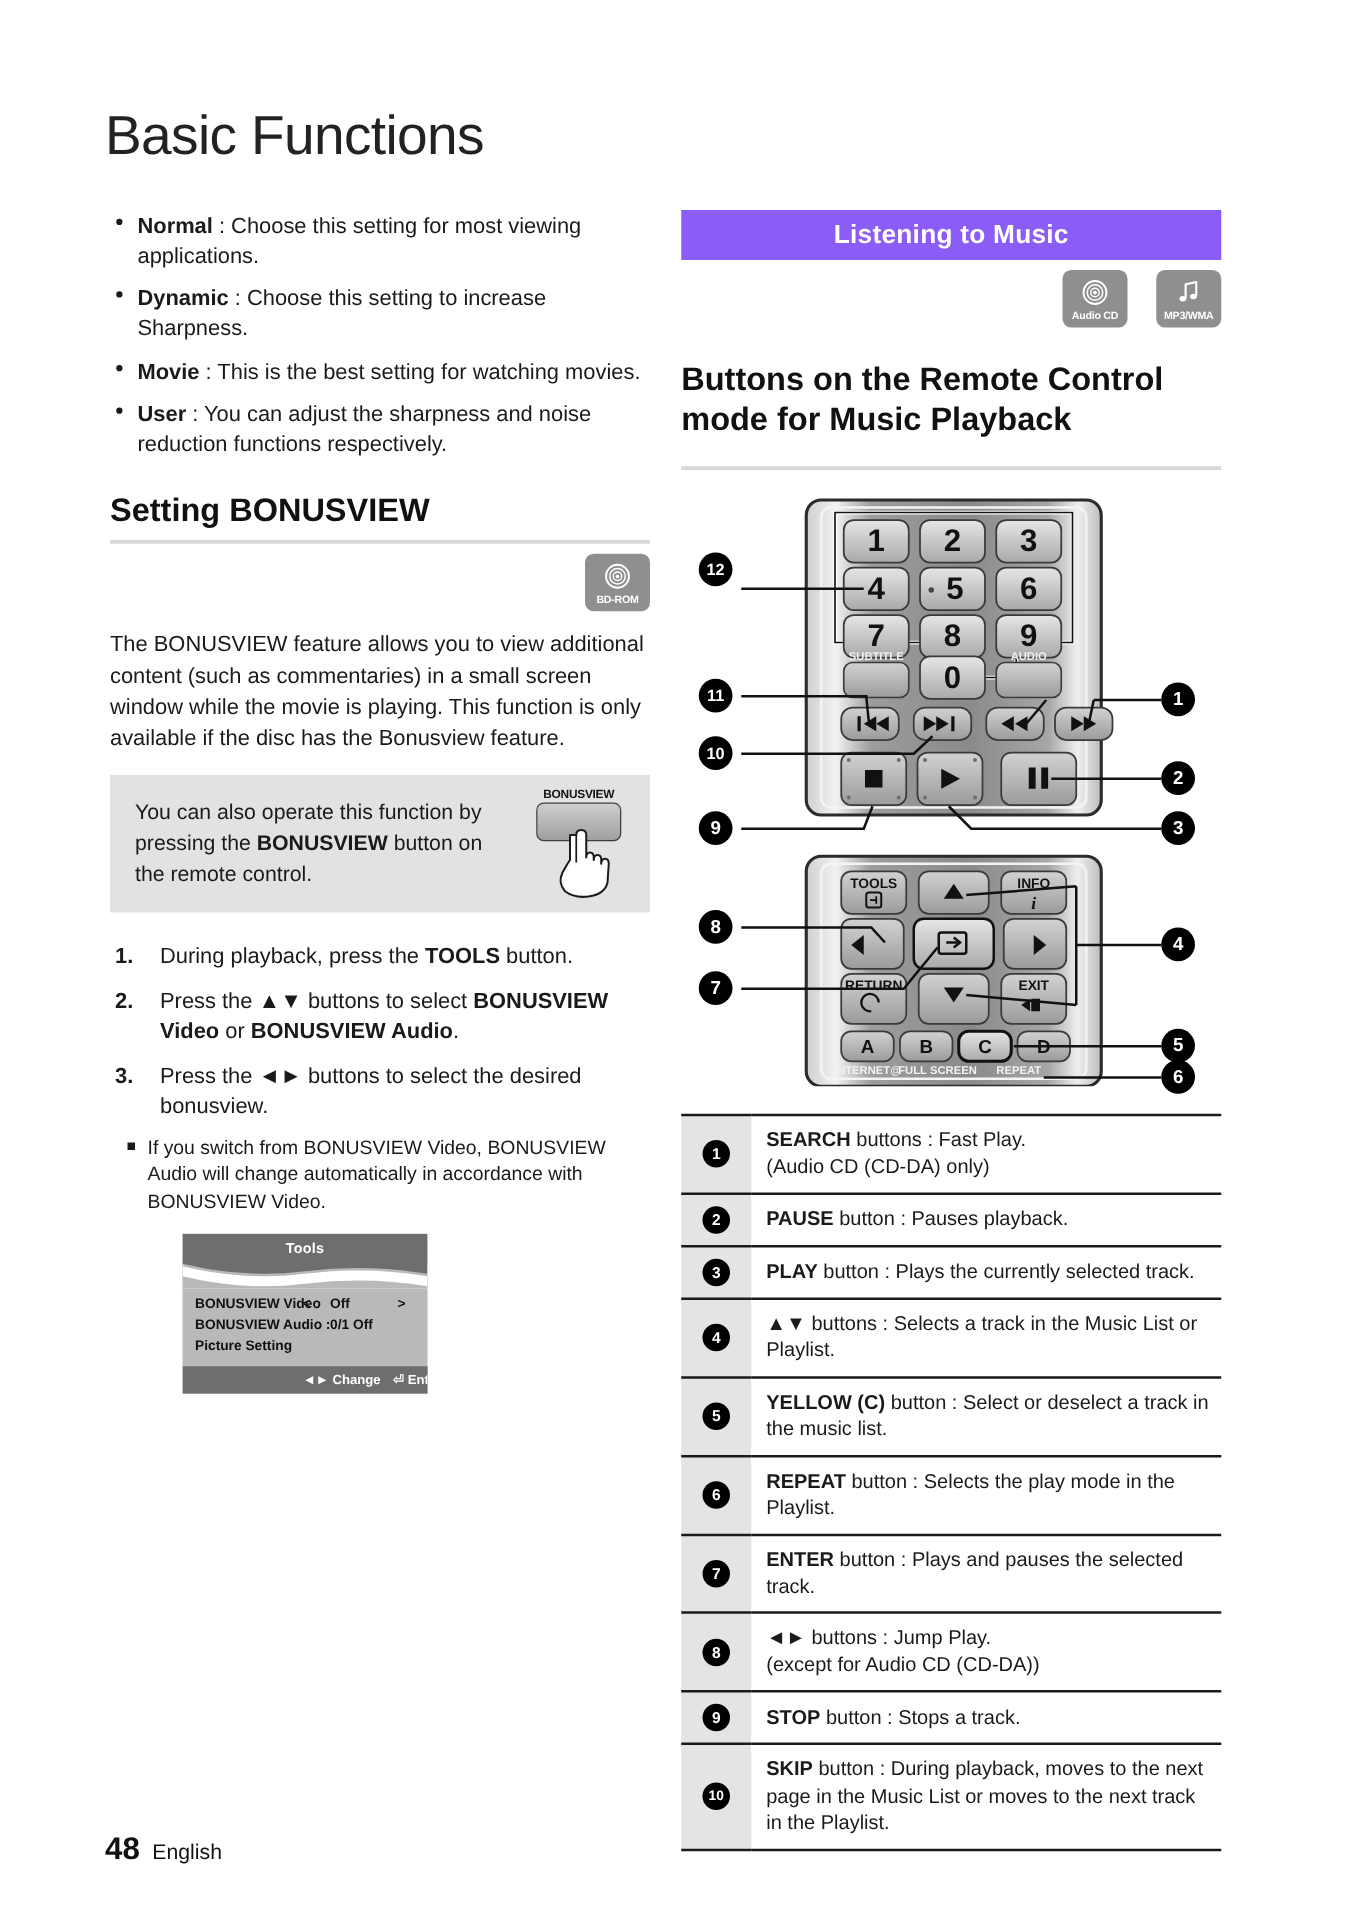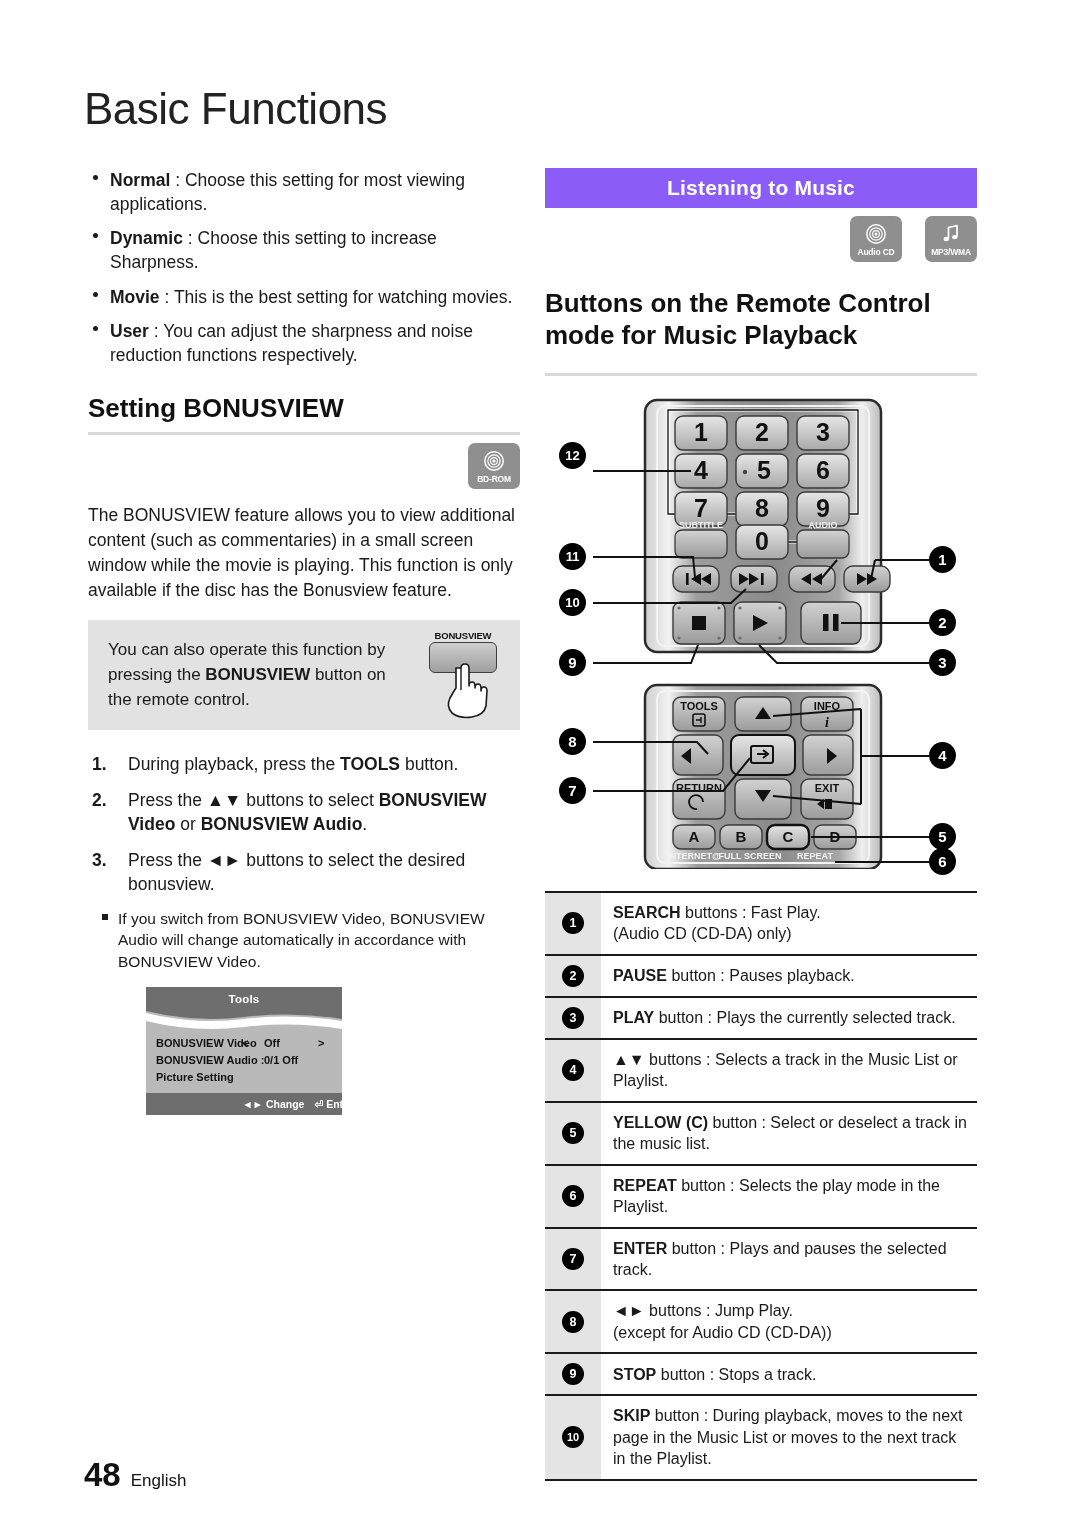--- a/index.html
+++ b/index.html
@@ -147,21 +147,21 @@
     border-left:0;
   }
   .legend .badge-num{
     display:inline-flex;width:22px;height:22px;border-radius:50%;background:#000;
     color:#fff;align-items:center;justify-content:center;font-size:12.5px;font-weight:bold;
   }
   .legend .badge-num.tiny{font-size:11px;}
 
   
   .footer{position:absolute;left:84px;bottom:38px;display:flex;align-items:baseline;gap:10px;}
-  .footer .pg{font-size:33px;font-weight:bold;color:#111;}
+  .footer .pg{font-size:25px;font-weight:bold;color:#111;}
   .footer .lang{font-size:17px;color:#111;}
 </style>
 </head>
 <body>
 
 <div class="page">
 
   <div class="chapter-title">Basic Functions</div>
 
   <div class="col-left">

